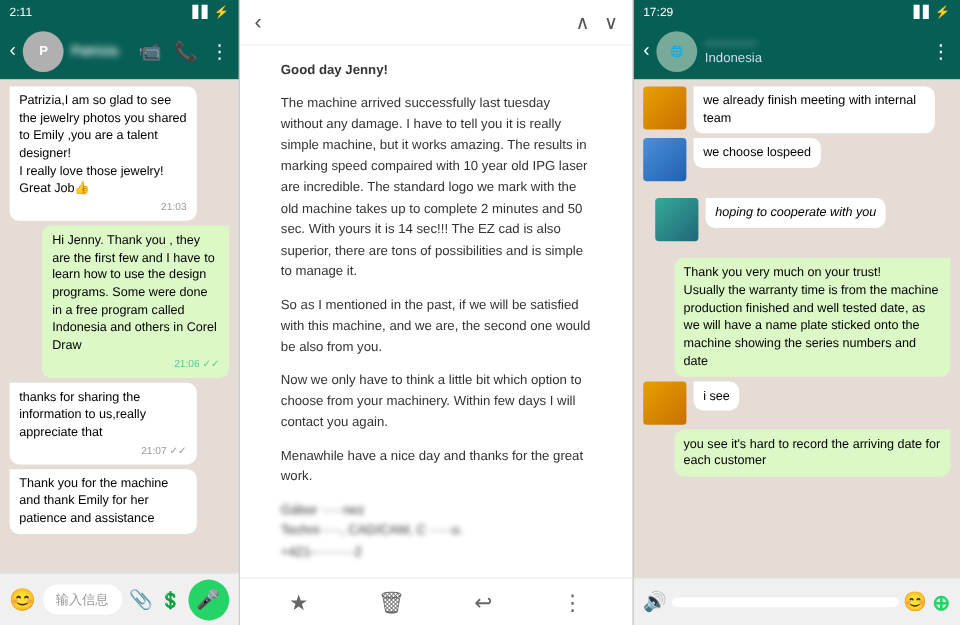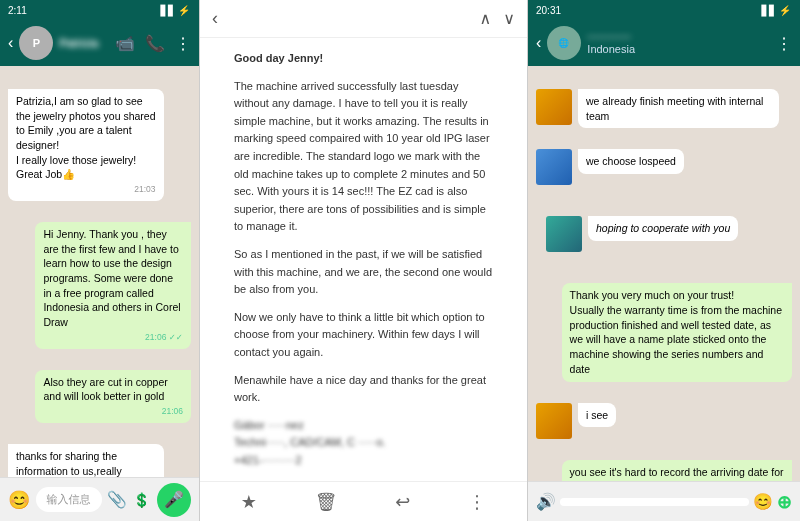--- a/index.html
+++ b/index.html
@@ -111,21 +111,20 @@
       gap: 4px;
     }
 
     .bubble {
       max-width: 85%;
       padding: 5px 8px;
       border-radius: 8px;
       font-size: 10.5px;
       line-height: 1.4;
       position: relative;
-      margin-top: 17px;
     }
     .bubble-received {
       background: #fff;
       align-self: flex-start;
       border-top-left-radius: 0;
     }
     .bubble-sent {
       background: #dcf8c6;
       align-self: flex-end;
       border-top-right-radius: 0;
@@ -313,24 +312,20 @@
 
   <div class="messages">
     <div class="bubble bubble-received">
       <span>Patrizia,I am so glad to see the jewelry photos you shared to Emily ,you are a talent designer!<br>I really love those jewelry!<br>Great Job👍</span>
       <div class="bubble-time">21:03</div>
     </div>
     <div class="bubble bubble-sent">
       <span>Hi Jenny. Thank you , they are the first few and I have to learn how to use the design programs. Some were done in a free program called Indonesia and others in Corel Draw</span>
       <div class="bubble-time bubble-time-sent">21:06 ✓✓</div>
     </div>
-    <div class="bubble bubble-sent">
-      <span>Also they are cut in copper and will look better in gold</span>
-      <div class="bubble-time bubble-time-sent">21:06</div>
-    </div>
     <div class="bubble bubble-received">
       <span>thanks for sharing the information to us,really appreciate that</span>
       <div class="bubble-time">21:07 ✓✓</div>
     </div>
     <div class="bubble bubble-received">
       <span>Thank you for the machine and thank Emily for her patience and assistance</span>
       
     </div>
 
   </div>
@@ -368,21 +363,21 @@
     <span>★</span>
     <span>🗑</span>
     <span>↩</span>
     <span>⋮</span>
   </div>
 </div>
 
 <div class="panel panel-3">
 
   <div class="status-bar">
-    <span>20:31</span>
+    <span>17:29</span>
     <span>▋▋ ⚡</span>
   </div>
 
   <div class="p3-header">
     <span style="font-size:16px;">‹</span>
     <div class="avatar-circle" style="background:#7a9; font-size:9px;">🌐</div>
     <div class="chat-header-info">
       <div class="p3-header-name blurred" style="font-size:11px;">············</div>
       <div class="p3-header-flag">Indonesia</div>
     </div>

